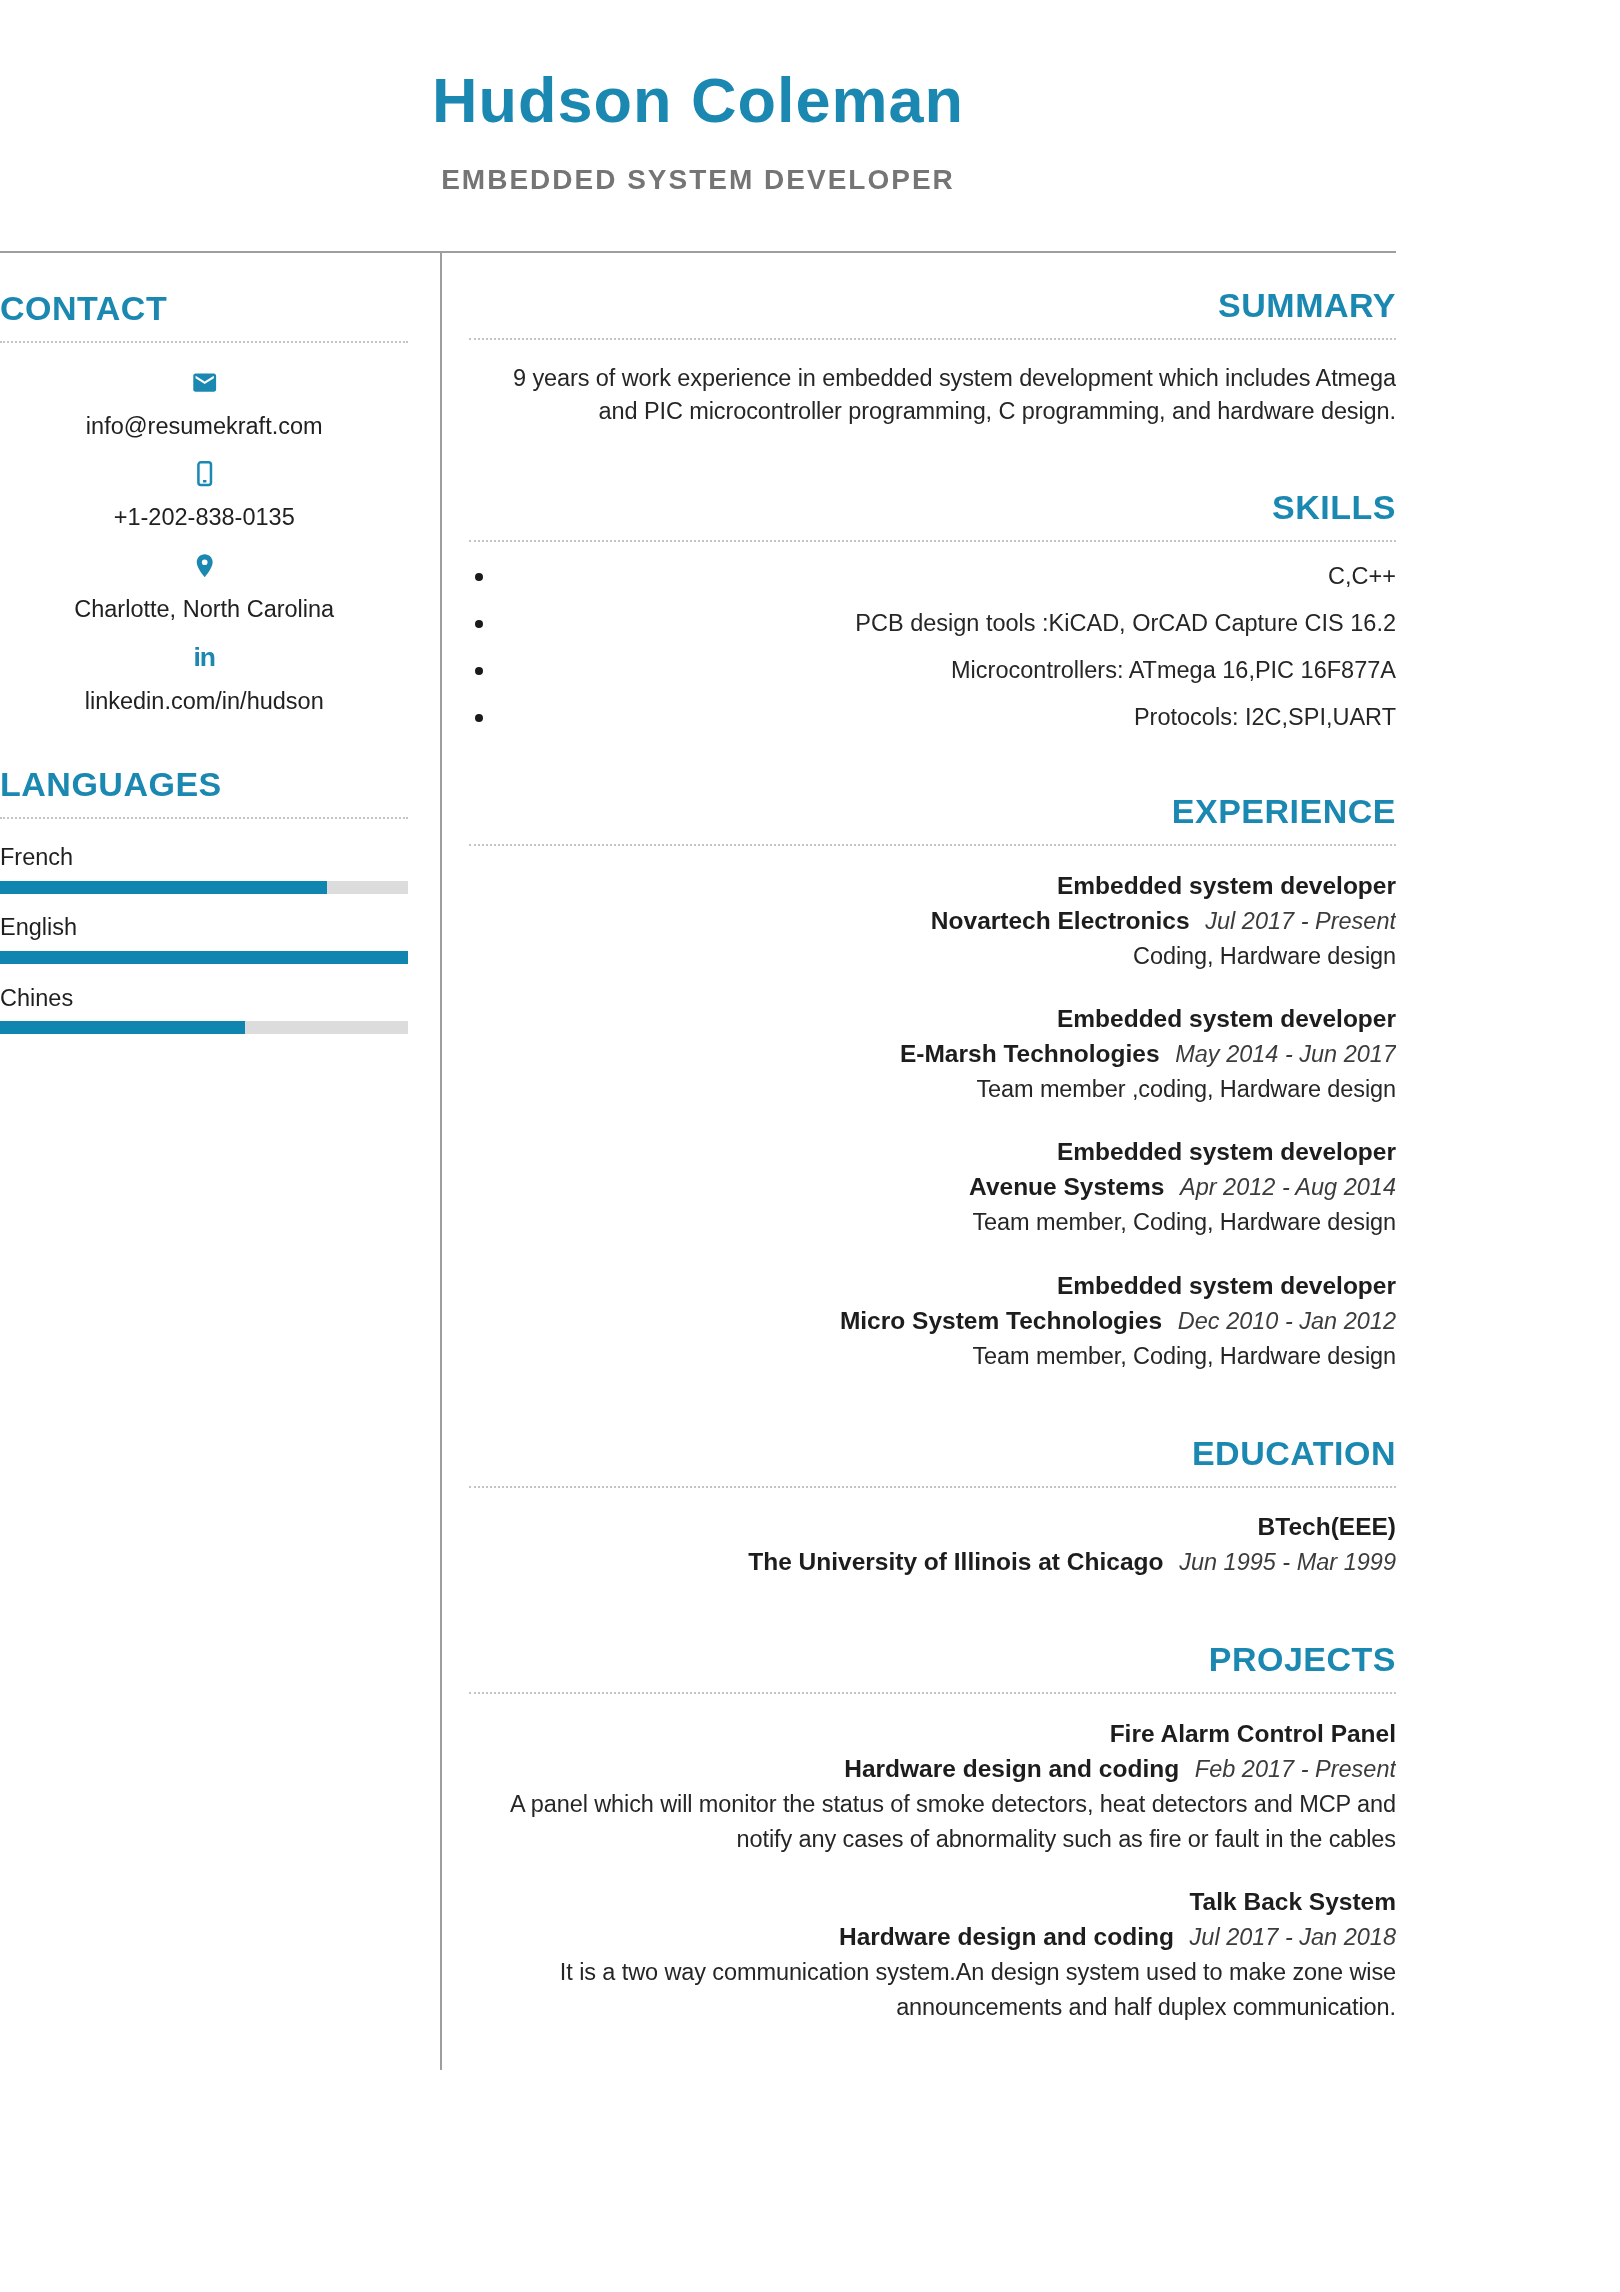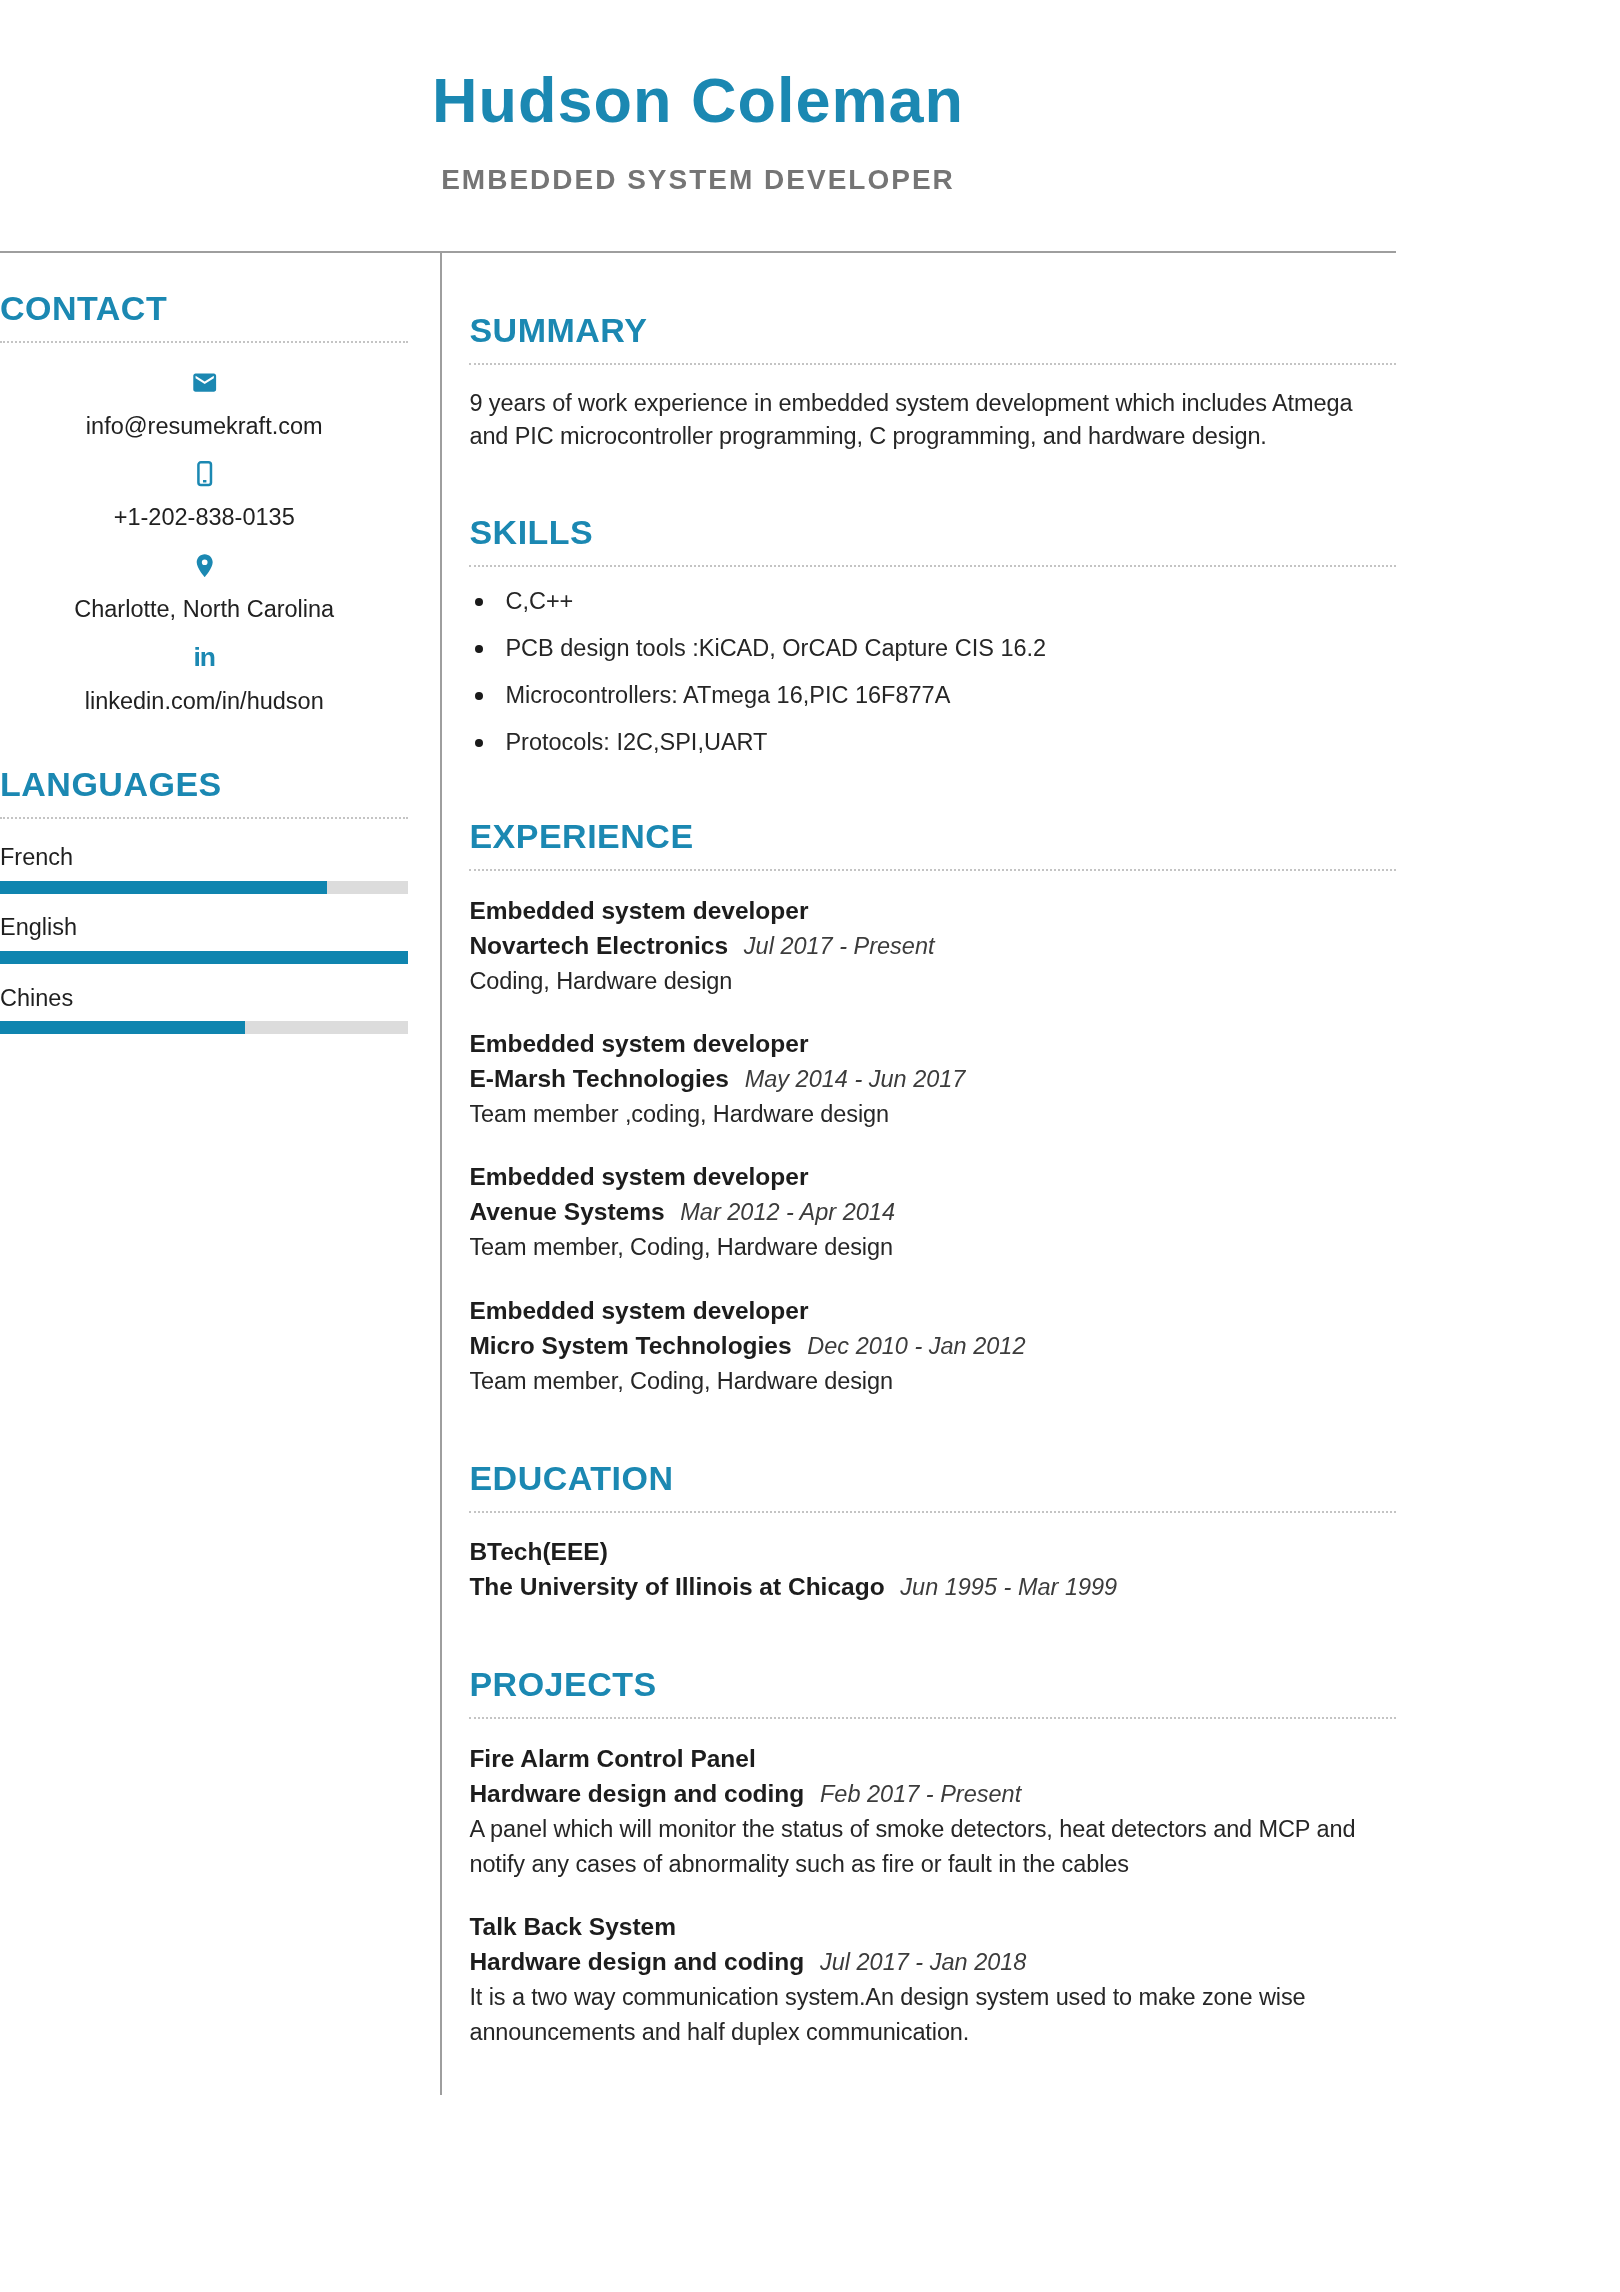--- a/index.html
+++ b/index.html
@@ -19,21 +19,21 @@
   
   .header{text-align:center;padding-top:63px;}
   .name{font-size:63px;font-weight:700;color:var(--accent);letter-spacing:1px;line-height:1.2;}
   .job-title{margin-top:25.5px;font-size:28px;font-weight:700;color:var(--subtitle-gray);letter-spacing:2px;}
   .top-rule{height:2px;background:var(--divider-gray);margin-top:55px;width:100%;}
 
   
   .columns{display:flex;align-items:stretch;}
   .col-left{width:417px;padding-top:37px;}
   .col-divider{width:2px;background:var(--divider-gray);margin-left:32px;}
-  .col-right{margin-left:27px;width:946px;padding-top:59px;padding-bottom:45px;}
+  .col-right{margin-left:27px;width:946px;padding-top:34px;padding-bottom:45px;text-align:right;}
 
   
   .sec-heading{font-size:34px;font-weight:700;color:var(--accent);letter-spacing:0.5px;
     padding-bottom:13.7px;border-bottom:2px dotted var(--dotted-line);margin-bottom:21.6px;line-height:1.1;}
   .col-left .sec-heading{margin-bottom:25.5px;}
 
   
   .contact-row{display:flex;align-items:center;gap:16.7px;margin-bottom:20.6px;font-size:23.5px;color:var(--text-dark);flex-direction:column;}
   .cicon{width:27.4px;height:27.4px;flex:0 0 27.4px;color:var(--accent);display:flex;align-items:center;justify-content:center;}
   .cicon svg{width:27.4px;height:27.4px;display:block;}
@@ -178,21 +178,21 @@
           <div class="entry-line entry-title">Embedded system developer</div>
           <div class="entry-line">
             <span class="entry-company">E-Marsh Technologies</span><span class="entry-dates">May 2014 - Jun 2017</span>
           </div>
           <div class="entry-desc">Team member ,coding, Hardware design</div>
         </div>
 
         <div class="entry">
           <div class="entry-line entry-title">Embedded system developer</div>
           <div class="entry-line">
-            <span class="entry-company">Avenue Systems</span><span class="entry-dates">Mar 2012 - Apr 2014</span>
+            <span class="entry-company">Avenue Systems</span><span class="entry-dates">Apr 2012 - Aug 2014</span>
           </div>
           <div class="entry-desc">Team member, Coding, Hardware design</div>
         </div>
 
         <div class="entry">
           <div class="entry-line entry-title">Embedded system developer</div>
           <div class="entry-line">
             <span class="entry-company">Micro System Technologies</span><span class="entry-dates">Dec 2010 - Jan 2012</span>
           </div>
           <div class="entry-desc">Team member, Coding, Hardware design</div>

